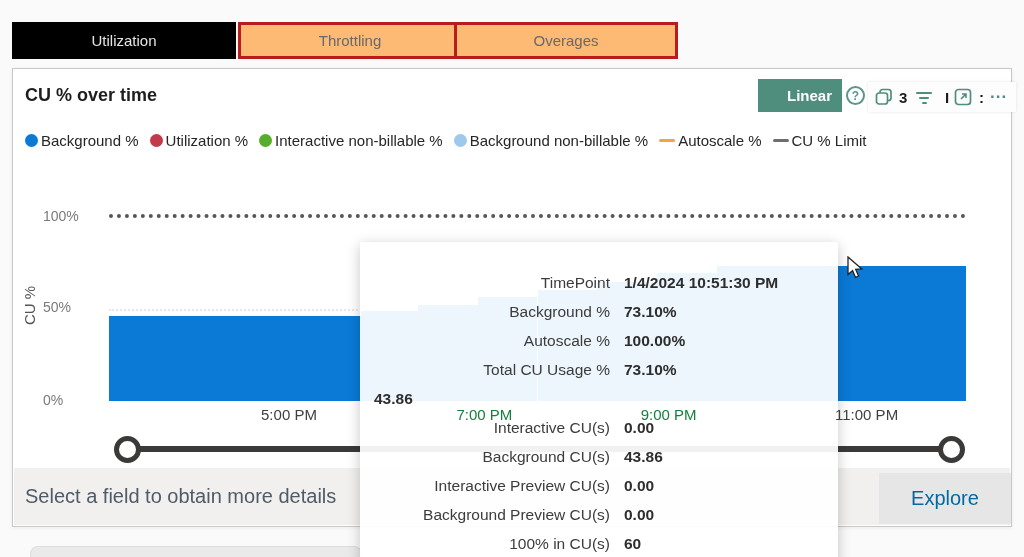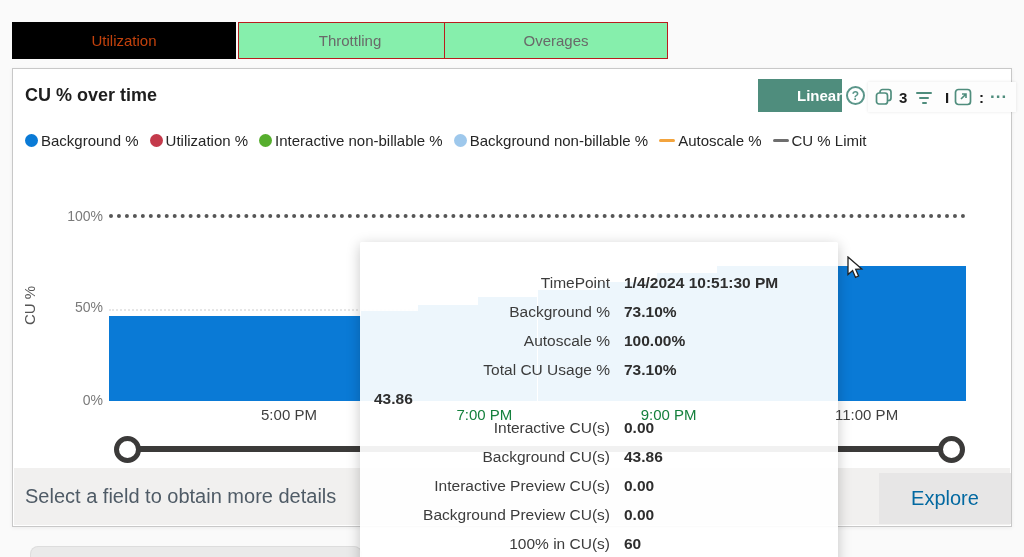--- a/index.html
+++ b/index.html
@@ -4,32 +4,32 @@
 <style>
   html,body{margin:0;padding:0}
   body{
     width:1024px;height:557px;overflow:hidden;position:relative;
     background:#fafafa;font-family:"Liberation Sans",sans-serif;
     -webkit-font-smoothing:antialiased;
   }
   
   .tab{position:absolute;top:22px;height:37px;width:224px;box-sizing:border-box;
     display:flex;align-items:center;justify-content:center;font-size:15px;cursor:pointer}
-  .tab.active{background:#000;color:#c2410c;left:12px}
-  .tab.t1{left:238px}.tab.t2{left:444px}
-  .tab.inactive{background:#86efac;border:1px solid #b91c1c;color:#696969}
+  .tab.active{background:#000;color:#e5e5e5;left:12px}
+  .tab.t1{left:238px}.tab.t2{left:454px}
+  .tab.inactive{background:#fdba74;border:3px solid #b91c1c;color:#696969}
 
   
   .panel{position:absolute;left:12px;top:68px;width:1000px;height:459px;background:#fff;
     border:1px solid #c8c8c8;box-sizing:border-box;box-shadow:0 1px 4px rgba(0,0,0,.06)}
   .title{position:absolute;left:12px;top:16px;font-size:18px;font-weight:700;color:#1e1e1e}
 
   .linear-btn{position:absolute;left:745px;top:10px;width:84px;height:33px;background:#4f8d7d;
     color:#fff;font-weight:700;font-size:15px;display:flex;align-items:center;
-    justify-content:flex-end;box-sizing:border-box;cursor:pointer}
+    justify-content:flex-end;padding-right:10px;box-sizing:border-box;cursor:pointer}
   .help{position:absolute;left:833px;top:17px;width:19px;height:19px;border:2px solid #5b968a;
     border-radius:50%;color:#5b968a;font-size:12px;font-weight:700;display:flex;align-items:center;
     justify-content:center;background:#fff;box-sizing:border-box;cursor:pointer}
   .icon-plate{position:absolute;left:855px;top:13px;width:148px;height:30px;background:#fdfdfd;
     box-shadow:0 0 3px rgba(0,0,0,.10)}
   .vh-icon{position:absolute;top:19px;color:#4f8d7d;cursor:pointer}
   .copy-ic{left:862px}
   .filter-ic{left:903px;top:23px}
   .filter-ic i{display:block;background:#4f8d7d;height:2px;border-radius:1px;margin:0 auto 3px}
   .focus-ic{left:941px}
@@ -40,21 +40,21 @@
   
   .legend{position:absolute;left:12px;top:63px;display:flex;gap:11px;align-items:center;
     font-size:15px;color:#262626;white-space:nowrap}
   .legend-item{display:flex;align-items:center;gap:3px;cursor:pointer}
   .sw-dot{width:13px;height:13px;border-radius:50%;flex:0 0 auto}
   .sw-line{width:16px;height:3px;border-radius:2px;flex:0 0 auto}
 
   
   .ylab{position:absolute;left:-9px;top:228px;width:50px;text-align:center;
     transform:rotate(-90deg);font-size:15px;color:#555}
-  .y-tick{position:absolute;left:30px;width:60px;text-align:right;font-size:14px;color:#7a7a7a}
+  .y-tick{position:absolute;left:30px;width:60px;text-align:left;font-size:14px;color:#7a7a7a}
   .plot{position:absolute;left:96px;top:147px;width:857px;height:185px}
   .limit-line{position:absolute;left:0;right:0;top:-2px;border-top:4px dotted #565656}
   .grid50{position:absolute;left:0;right:0;top:50%;border-top:2px dotted #e6e6e6}
   .bar-seg{position:absolute;bottom:0}
   .x-axis{position:absolute;left:96px;top:332px;width:857px;height:26px;z-index:30;pointer-events:none}
   .x-tick{position:absolute;top:5px;transform:translateX(-50%);font-size:15px;color:#3f3f3f}
   .x-tick.faint{color:#15803d}
 
   
   .slider-track{position:absolute;left:115px;top:377px;width:823px;height:6px;background:#3b3a39;

